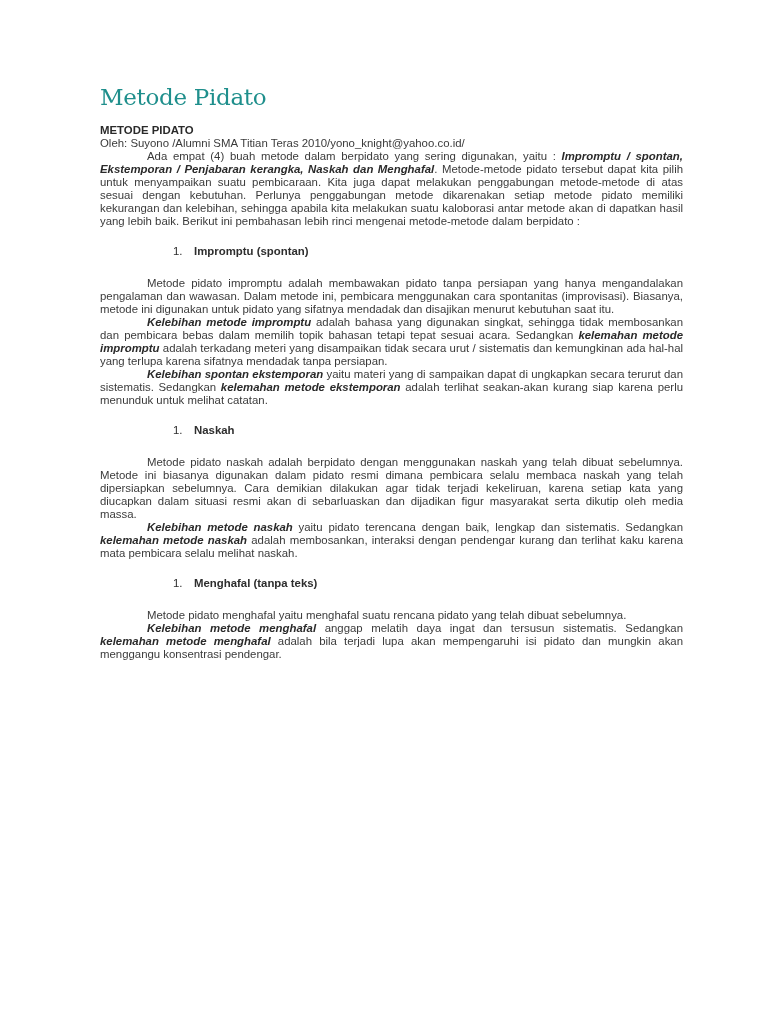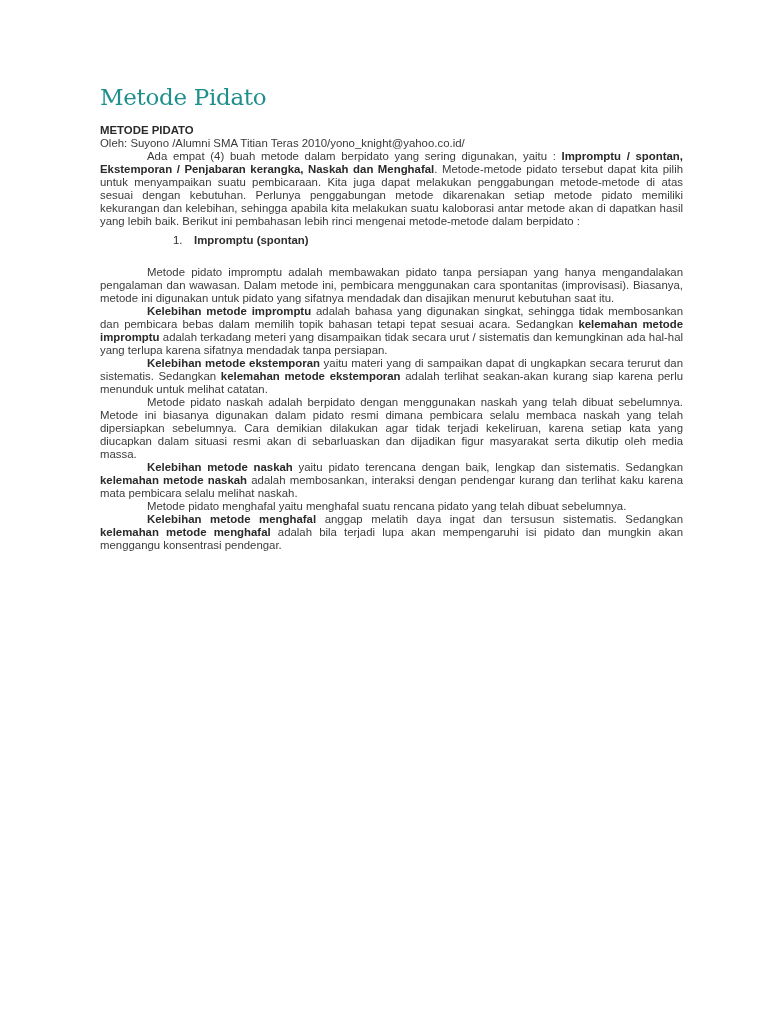--- a/index.html
+++ b/index.html
@@ -4,39 +4,41 @@
 <style>
   html, body { margin: 0; padding: 0; background: #ffffff; }
   body { width: 768px; height: 1024px; position: relative; overflow: hidden; }
   .page { position: absolute; left: 100px; top: 82px; width: 583px; color: #3a3a3a;
           font-family: "Liberation Sans", sans-serif; font-size: 11.4px; line-height: 13px; }
   .title { font-family: "DejaVu Serif", "Liberation Serif", serif; font-size: 23px; color: #1f8f8c;
            font-weight: normal; margin: 0 0 12px 0; line-height: 30px; letter-spacing: -0.3px; }
   .doc-heading { font-weight: bold; color: #2a2a2a; }
   .p { text-align: justify; margin: 0; }
   .indent { text-indent: 47px; }
-  .sec-title { margin: 6px 0 19px 73px; font-weight: bold; color: #2e2e2e; }
+  .sec-title { margin: 17px 0 19px 73px; font-weight: bold; color: #2e2e2e; }
   .sec-title .num { display: inline-block; width: 21px; font-weight: normal; }
-  b i, .bi { font-weight: bold; color: #2a2a2a; }
+  b i, .bi { font-weight: bold; font-style: italic; color: #2a2a2a; }
 </style>
 </head>
 <body>
 
 <div class="page">
   <h1 class="title">Metode Pidato</h1>
 
   <div class="doc-heading">METODE PIDATO</div>
   <div class="p">Oleh: Suyono /Alumni SMA Titian Teras 2010/yono_knight@yahoo.co.id/</div>
 
   <p class="p indent"><span>Ada empat (4) buah metode dalam berpidato yang sering digunakan, yaitu : </span><span class="bi">Impromptu / spontan, Ekstemporan / Penjabaran kerangka, Naskah dan Menghafal</span><span>.  Metode-metode pidato tersebut dapat kita pilih untuk menyampaikan suatu pembicaraan. Kita juga dapat melakukan penggabungan metode-metode di atas sesuai dengan kebutuhan. Perlunya penggabungan metode dikarenakan setiap metode pidato memiliki kekurangan dan kelebihan, sehingga apabila kita melakukan suatu kaloborasi antar metode akan di dapatkan hasil yang lebih baik. Berikut ini pembahasan lebih rinci mengenai metode-metode dalam berpidato  :</span></p>
 
   <div class="sec-title"><span class="num">1.</span><span>Impromptu (spontan)</span></div>
   <p class="p indent">Metode pidato impromptu adalah membawakan pidato tanpa persiapan yang hanya mengandalakan pengalaman dan wawasan. Dalam metode ini, pembicara menggunakan cara spontanitas (improvisasi). Biasanya, metode ini digunakan untuk pidato yang sifatnya mendadak dan disajikan menurut kebutuhan saat itu.</p>
   <p class="p indent"><span class="bi">Kelebihan metode impromptu</span><span> adalah bahasa yang digunakan singkat, sehingga tidak membosankan dan pembicara bebas dalam memilih topik bahasan tetapi tepat sesuai acara. Sedangkan </span><span class="bi">kelemahan metode impromptu</span><span> adalah terkadang meteri yang disampaikan tidak secara urut / sistematis dan kemungkinan ada hal-hal yang terlupa karena sifatnya mendadak tanpa persiapan.</span></p>
 
-  <p class="p indent"><span class="bi">Kelebihan metode ekstemporan</span><span> yaitu materi yang di sampaikan dapat di ungkapkan secara terurut dan sistematis. Sedangkan </span><span class="bi">kelemahan metode ekstemporan</span><span> adalah terlihat seakan-akan kurang siap karena perlu menunduk untuk melihat catatan.</span></p>
+  <p class="p indent"><span class="bi">Kelebihan spontan ekstemporan</span><span> yaitu materi yang di sampaikan dapat di ungkapkan secara terurut dan sistematis. Sedangkan </span><span class="bi">kelemahan metode ekstemporan</span><span> adalah terlihat seakan-akan kurang siap karena perlu menunduk untuk melihat catatan.</span></p>
 
+  <div class="sec-title"><span class="num">1.</span><span>Naskah</span></div>
   <p class="p indent">Metode pidato naskah adalah berpidato dengan menggunakan naskah yang telah dibuat sebelumnya. Metode ini biasanya digunakan dalam pidato resmi dimana pembicara selalu membaca naskah yang telah dipersiapkan sebelumnya. Cara demikian dilakukan agar tidak terjadi kekeliruan, karena setiap kata yang diucapkan dalam situasi resmi akan di sebarluaskan dan dijadikan figur masyarakat serta dikutip oleh media massa.</p>
   <p class="p indent"><span class="bi">Kelebihan metode naskah</span><span> yaitu pidato terencana dengan baik, lengkap dan sistematis. Sedangkan </span><span class="bi">kelemahan metode naskah</span><span> adalah membosankan, interaksi dengan pendengar kurang dan terlihat kaku karena mata pembicara selalu melihat naskah.</span></p>
 
+  <div class="sec-title"><span class="num">1.</span><span>Menghafal (tanpa teks)</span></div>
   <p class="p indent">Metode pidato menghafal yaitu menghafal suatu rencana pidato yang telah dibuat sebelumnya.</p>
   <p class="p indent"><span class="bi">Kelebihan metode menghafal</span><span> anggap melatih daya ingat dan tersusun sistematis. Sedangkan </span><span class="bi">kelemahan metode menghafal</span><span> adalah bila terjadi lupa akan mempengaruhi isi pidato dan mungkin akan menggangu konsentrasi pendengar.</span></p>
 </div>
 
 </body></html>

